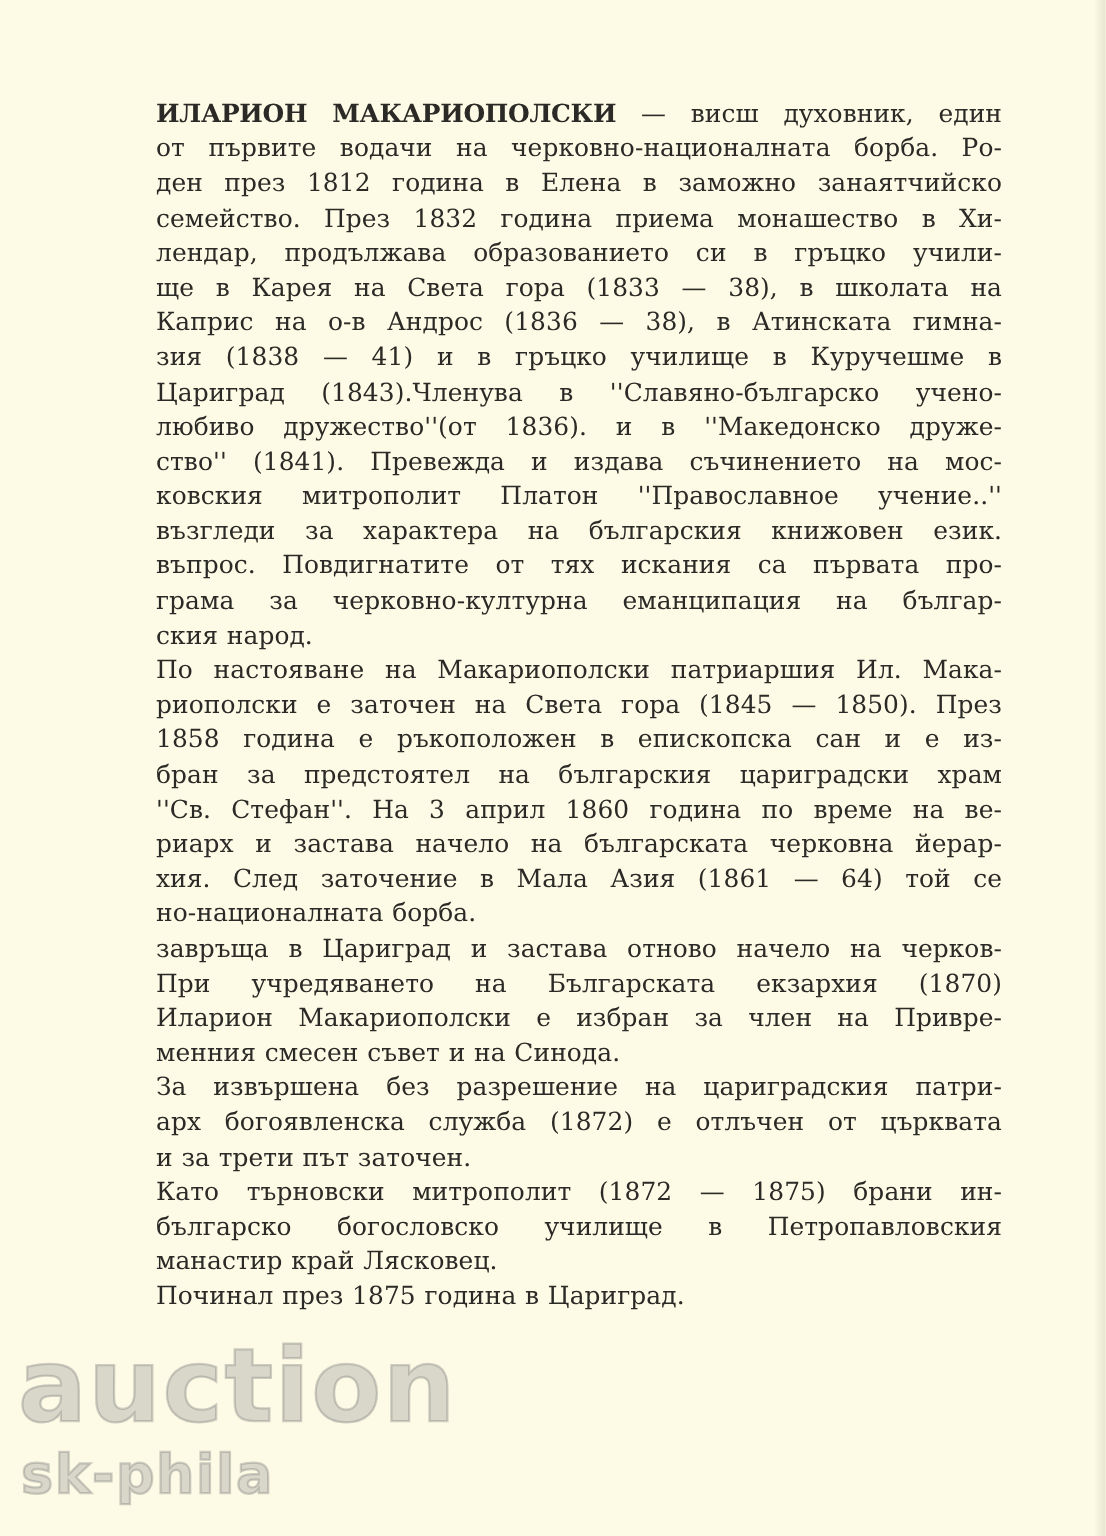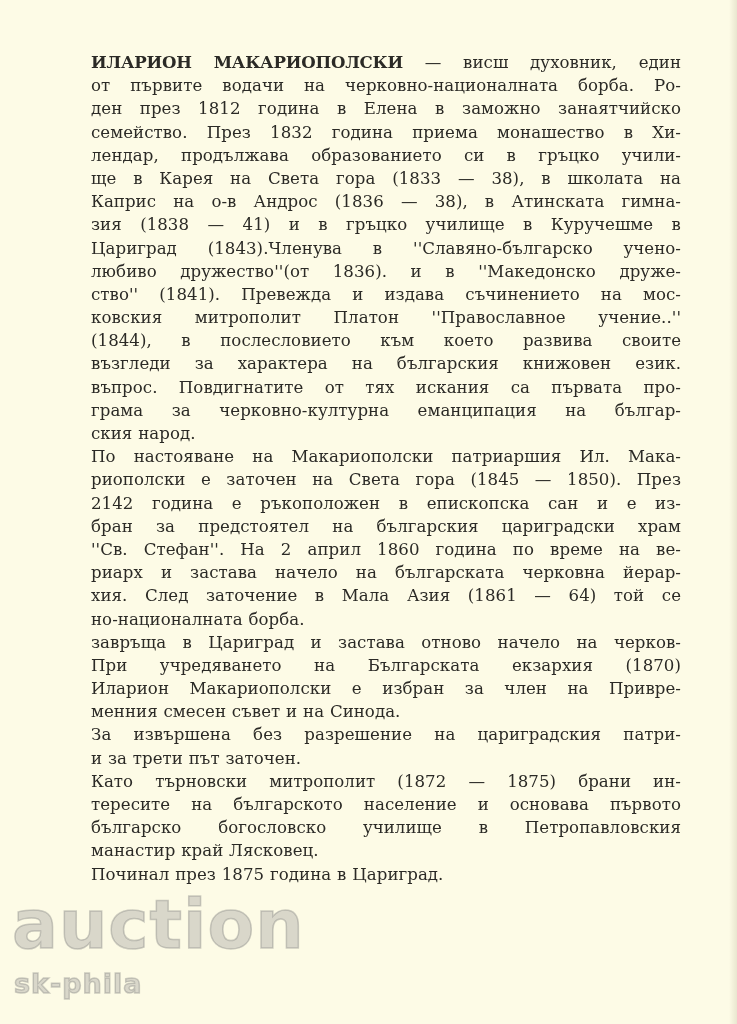--- a/index.html
+++ b/index.html
@@ -23,21 +23,21 @@
       height: 1024px;
       background: linear-gradient(to right, #fdfbe6, #e9e6cf);
     }
     .page {
       position: absolute;
       left: 88px;
       top: 48px;
       width: 596px;
     }
     .para {
-      margin: 3px;
+      margin: 16px;
       font-size: 16.6px;
       line-height: 23.2px;
       text-align: justify;
       letter-spacing: 0.05px;
       word-spacing: 0.5px;
     }
     .line {
       display: block;
       white-space: nowrap;
       text-align: justify;
@@ -62,21 +62,21 @@
       letter-spacing: 1px;
       pointer-events: none;
     }
     .wm-top {
       top: 894px;
       font-size: 68px;
       line-height: 62px;
     }
     .wm-bottom {
       top: 964px;
-      font-size: 27px;
+      font-size: 36px;
       line-height: 40px;
       left: 14px;
     }
   </style>
 </head>
 <body>
 
 <div class="right-edge"></div>
 
 <div class="page">
@@ -86,41 +86,40 @@
     <span class="line">ден през 1812 година в Елена в заможно занаятчийско</span>
     <span class="line">семейство. През 1832 година приема монашество в Хи-</span>
     <span class="line">лендар, продължава образованието си в гръцко учили-</span>
     <span class="line">ще в Карея на Света гора (1833 — 38), в школата на</span>
     <span class="line">Каприс на о-в Андрос (1836 — 38), в Атинската гимна-</span>
     <span class="line">зия (1838 — 41) и в гръцко училище в Куручешме в</span>
     <span class="line">Цариград (1843).Членува в ''Славяно-българско учено-</span>
     <span class="line">любиво дружество''(от 1836). и в ''Македонско друже-</span>
     <span class="line">ство'' (1841). Превежда и издава съчинението на мос-</span>
     <span class="line">ковския митрополит Платон ''Православное учение..''</span>
-    <span class="line">(1844), в послесловието към което развива своите</span>
     <span class="line">възгледи за характера на българския книжовен език.</span>
     <span class="line">въпрос. Повдигнатите от тях искания са първата про-</span>
     <span class="line">грама за черковно-културна еманципация на българ-</span>
     <span class="line last">ския народ.</span>
     <span class="line">По настояване на Макариополски патриаршия Ил. Мака-</span>
     <span class="line">риополски е заточен на Света гора (1845 — 1850). През</span>
-    <span class="line">2142 година е ръкоположен в епископска сан и е из-</span>
+    <span class="line">1858 година е ръкоположен в епископска сан и е из-</span>
     <span class="line">бран за предстоятел на българския цариградски храм</span>
-    <span class="line">''Св. Стефан''. На 2 април 1860 година по време на ве-</span>
+    <span class="line">''Св. Стефан''. На 3 април 1860 година по време на ве-</span>
     <span class="line">риарх и застава начело на българската черковна йерар-</span>
     <span class="line">хия. След заточение в Мала Азия (1861 — 64) той се</span>
     <span class="line last">но-националната борба.</span>
     <span class="line">завръща в Цариград и застава отново начело на черков-</span>
     <span class="line">При учредяването на Българската екзархия (1870)</span>
     <span class="line">Иларион Макариополски е избран за член на Привре-</span>
     <span class="line last">менния смесен съвет и на Синода.</span>
     <span class="line">За извършена без разрешение на цариградския патри-</span>
+    <span class="line">арх богоявленска служба (1872) е отлъчен от църквата</span>
     <span class="line last">и за трети път заточен.</span>
     <span class="line">Като търновски митрополит (1872 — 1875) брани ин-</span>
-    <span class="line">тересите на българското население и основава първото</span>
     <span class="line">българско богословско училище в Петропавловския</span>
     <span class="line last">манастир край Лясковец.</span>
     <span class="line last">Починал през 1875 година в Цариград.</span>
   </div>
 </div>
 
 <div class="watermark wm-top">auction</div>
 <div class="watermark wm-bottom">sk-phila</div>
 
 </body></html>

